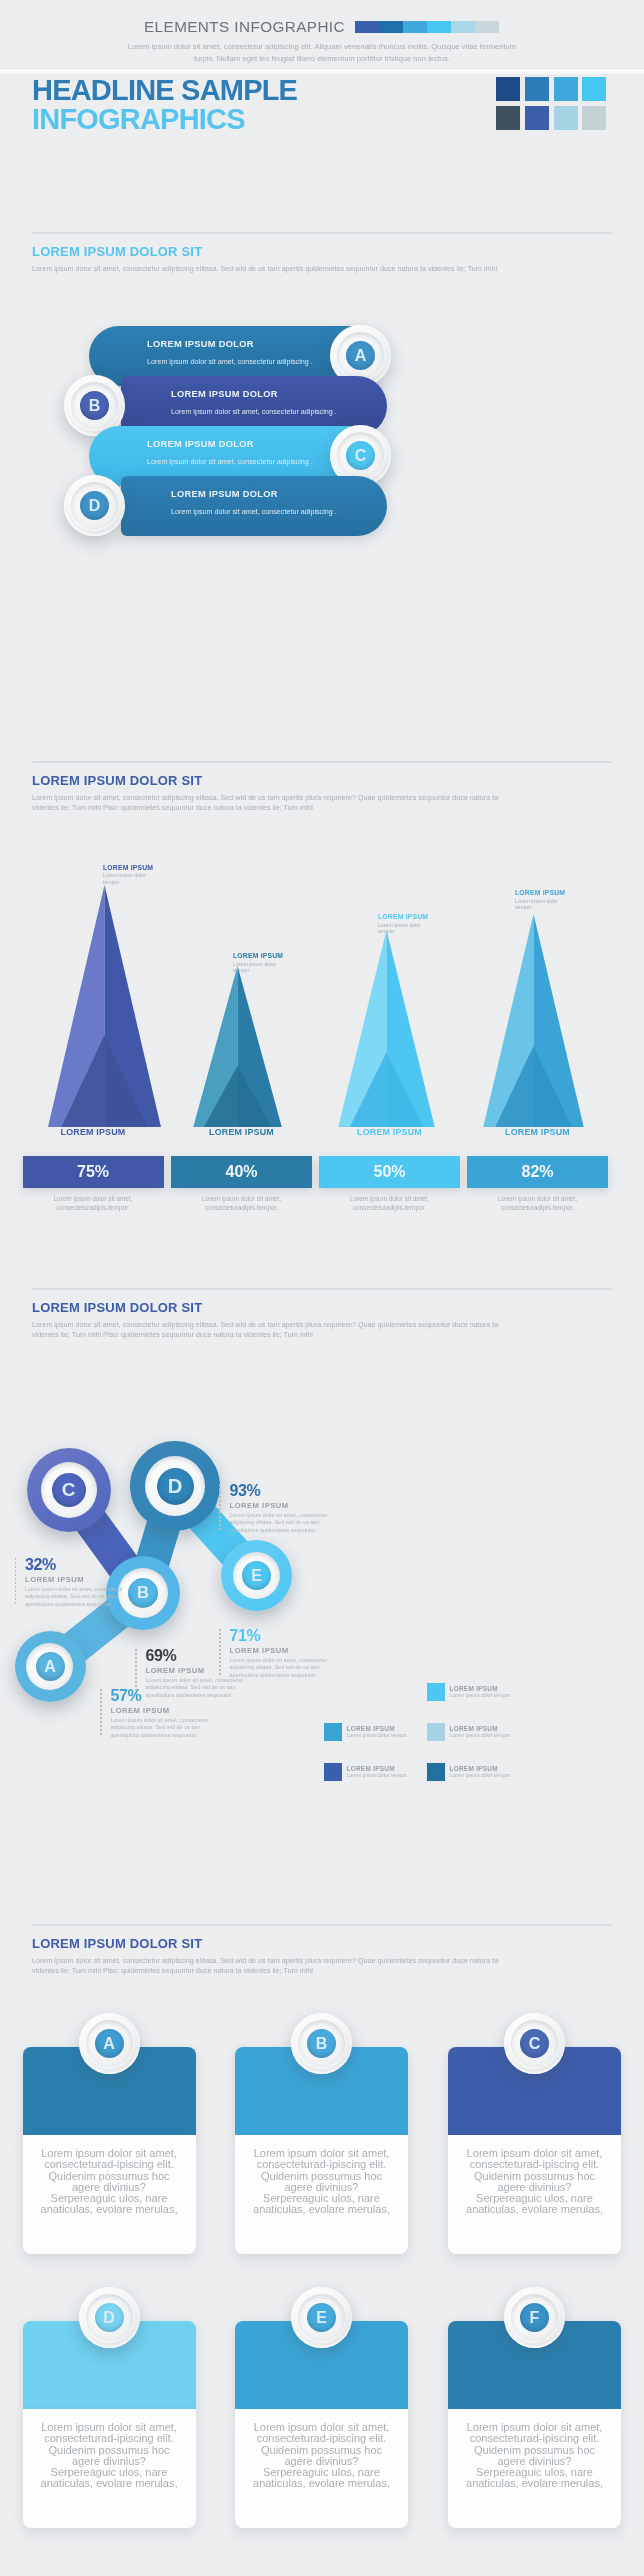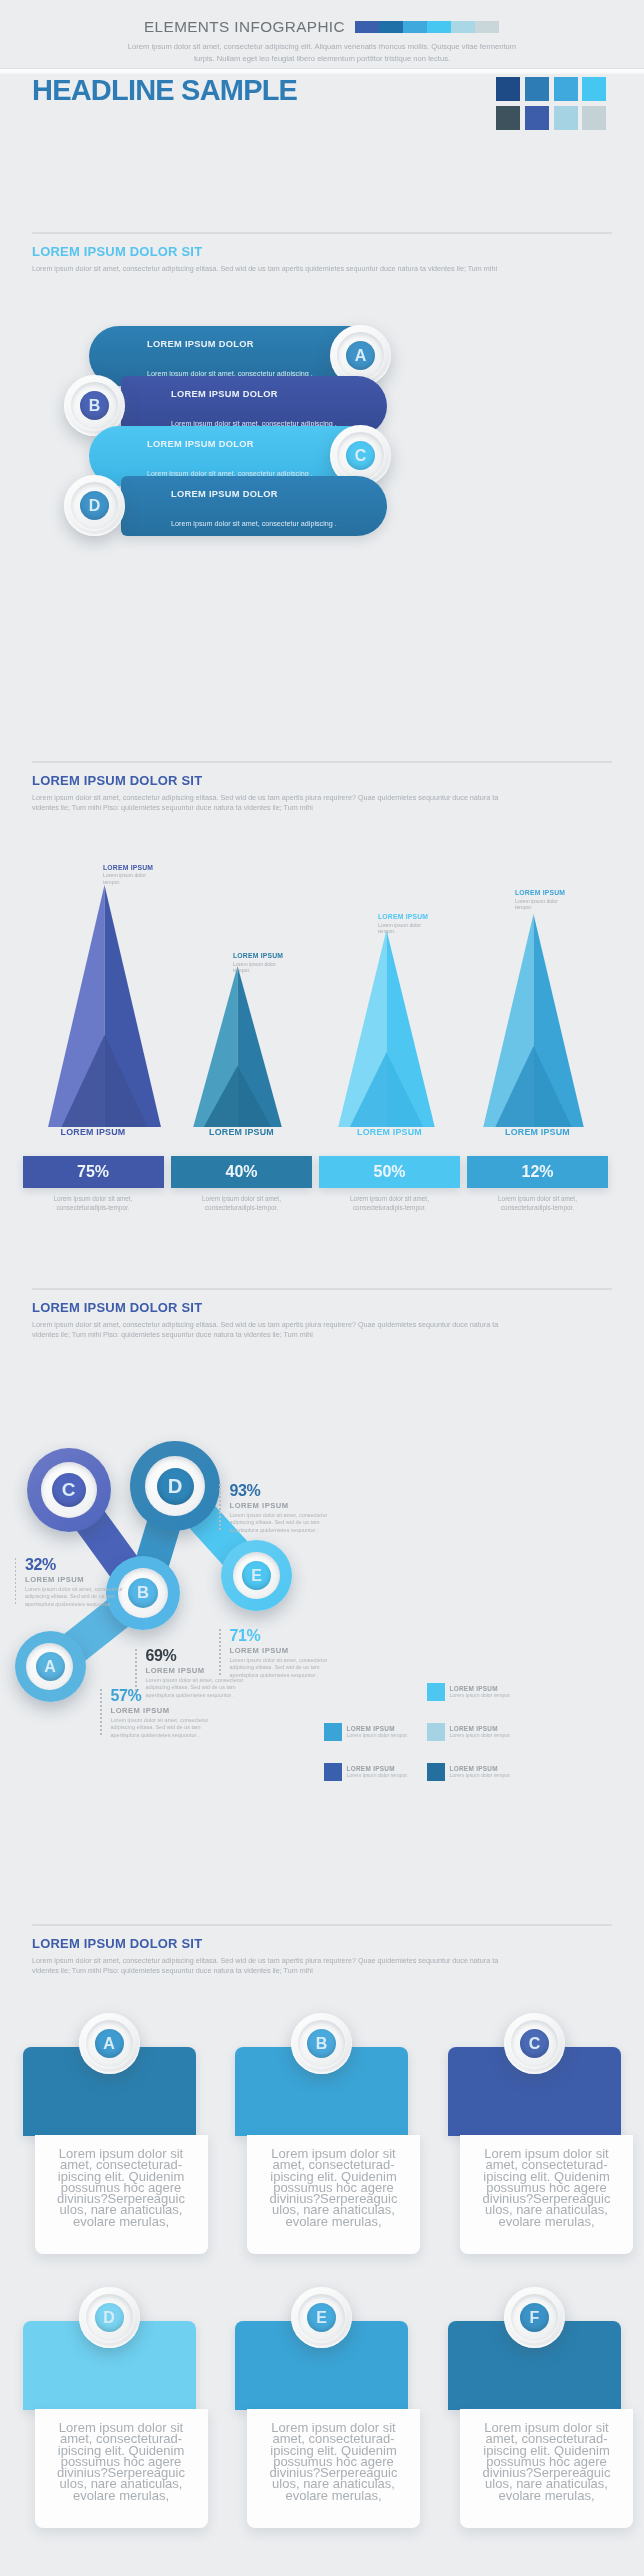--- a/index.html
+++ b/index.html
@@ -46,21 +46,21 @@
   .sec p.lead{ margin:0 0 0 32px; font-size:7.2px; line-height:10.5px; color:#a9afb4;
                max-width:483px; }
 
   
   .banners{ position:absolute; left:0; top:326px; width:644px; height:193px; }
   .brow{ position:absolute; height:60px; }
   .bbar{ position:absolute; top:0; height:60px; width:266px;
          box-shadow:0 4px 11.3px rgba(80,95,110,.20); }
   .bbar .txt{ position:absolute; top:13px; }
   .bbar .tt{ font-size:9.3px; font-weight:bold; color:#eaf2f8; letter-spacing:0.3px; }
-  .bbar .ts{ font-size:7.2px; line-height:9.7px; color:#dce9f3; margin-top:20px; }
+  .bbar .ts{ font-size:7.2px; line-height:9.7px; color:#dce9f3; margin-top:8px; }
 
   
   .disc{ position:absolute; width:61px; height:61px; border-radius:50%;
     background:linear-gradient(150deg,#ffffff 0%,#f1f2f3 55%,#dcdfe2 100%);
     box-shadow:0 6.4px 14.5px rgba(70,85,100,.28), inset 0 -1.6px 2.4px rgba(255,255,255,.9); }
   .disc .ring2{ position:absolute; left:7.2px; top:7.2px; width:47px; height:47px;
     border-radius:50%;
     background:linear-gradient(150deg,#fdfdfd,#eceeef);
     box-shadow:inset 0 2.4px 4.8px rgba(120,135,150,.30), 0 1.6px 2.4px rgba(255,255,255,.8); }
   .disc .core{ position:absolute; left:16px; top:16px; width:29px; height:29px;
@@ -114,41 +114,42 @@
   .lg .t{ font-size:6.4px; font-weight:bold; color:#9aa0a5; letter-spacing:0.3px;
     padding-top:1.6px; }
   .lg .b{ font-size:5.2px; line-height:6.8px; color:#b0b6ba; padding-left:22.5px;
     margin-top:0.8px; }
 
   
   .cards{ position:absolute; left:0; top:2013px; width:644px; height:555px; }
   .card{ position:absolute; width:173px; height:242px; }
   .card .top{ position:absolute; left:0; top:34px; width:173px; height:89px;
     border-radius:8px 8px 0 0; box-shadow:0 3.2px 9.7px rgba(80,95,110,.16); }
-  .card .body{ position:absolute; left:12px; top:122px; width:173px; height:119px;
+  .card .body{ position:absolute; left:0; top:122px; width:173px; height:119px;
     background:#fdfdfd; border-radius:0 0 8px 8px; text-align:center;
-    padding:13px 17.7px; font-size:13px; line-height:11.3px; color:#a9afb4;
+    padding:13px 17.7px; font-size:11px; line-height:11.3px; color:#a9afb4;
     box-shadow:0 4.8px 11.3px rgba(80,95,110,.14); }
   .card .disc{ left:56px; top:0; }
 </style>
 </head>
 <body>
 
 <div class="topbar">
   <div class="topbar-inner">
     <span class="elements-title">ELEMENTS INFOGRAPHIC</span>
     <span class="swatch-strip" id="strip"><i style="background:#3a5fad"></i><i style="background:#1f6fa8"></i><i style="background:#3fa9dd"></i><i style="background:#45c7f2"></i><i style="background:#a9d7e6"></i><i style="background:#c9d6da"></i></span>
     <div class="elements-sub">Lorem ipsum dolor sit amet, consectetur adipiscing elit. Aliquam venenatis rhoncus mollis. Quisque vitae fermentum turpis. Nullam eget leo feugiat libero elementum porttitor tristique non lectus.</div>
   </div>
 </div>
 <div class="band"></div>
 
 <div class="headline-wrap">
   <div class="headline">
     <div class="l1">HEADLINE SAMPLE</div>
+    <div class="l2">INFOGRAPHICS</div>
   </div>
   <div class="sw-grid" id="swgrid">
       <i style="background:#1e4b85"></i>
       <i style="background:#2e7cb5"></i>
       <i style="background:#3fa9dd"></i>
       <i style="background:#45c7f2"></i>
       <i style="background:#3e525e"></i>
       <i style="background:#3d5caa"></i>
       <i style="background:#a5d3e3"></i>
       <i style="background:#c4d2d6"></i>
@@ -285,21 +286,21 @@
       <div class="cpct" style="background:linear-gradient(180deg,#2a7ba5,#2a7ba5)">40%</div>
       <div class="cdesc">Lorem ipsum dolor sit amet, consecteturadipis-tempor.</div>
     </div>
     <div class="col" style="left:319px;top:0">
       <div class="cname" style="color:#4ec6f2">LOREM IPSUM</div>
       <div class="cpct" style="background:linear-gradient(180deg,#4ec6f2,#4ec6f2)">50%</div>
       <div class="cdesc">Lorem ipsum dolor sit amet, consecteturadipis-tempor.</div>
     </div>
     <div class="col" style="left:467px;top:0">
       <div class="cname" style="color:#3aa4d6">LOREM IPSUM</div>
-      <div class="cpct" style="background:linear-gradient(180deg,#3aa4d6,#3aa4d6)">12%</div>
+      <div class="cpct" style="background:linear-gradient(180deg,#3aa4d6,#3aa4d6)">82%</div>
       <div class="cdesc">Lorem ipsum dolor sit amet, consecteturadipis-tempor.</div>
     </div>
   </div>
 
 <div class="sec" style="top:1288px">
   <div class="rule"></div>
   <h2 class="navy">LOREM IPSUM DOLOR SIT</h2>
   <p class="lead">Lorem ipsum dolor sit amet, consectetur adipiscing elitasa. Sed wid de us tam apertis plura requirere? Quae quidemietes sequuntur duce natura ta videntes ile; Tum mihi Piso: quidemietes sequuntur duce natura ta videntes ile; Tum mihi</p>
 </div>
 <div class="net" id="net">

